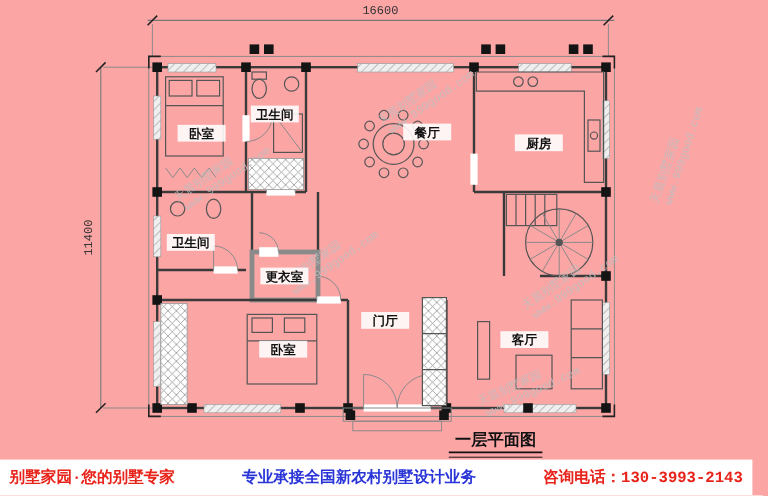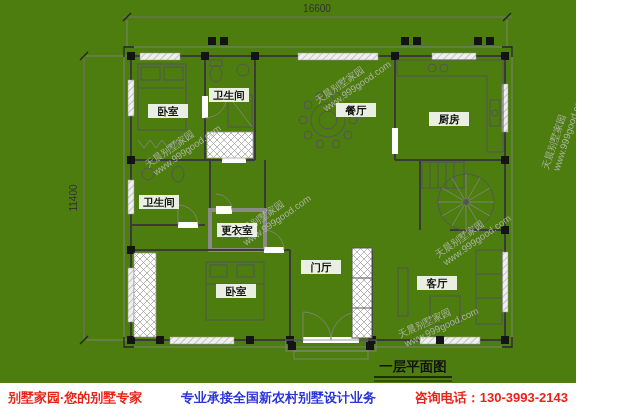--- a/index.html
+++ b/index.html
@@ -1,34 +1,34 @@
 <!DOCTYPE html>
 <html><head>
 <meta charset="utf-8">
 <style>
   html,body{margin:0;padding:0;background:#fff;}
-  .canvas{position:relative;width:576px;height:413px;background:#4d7c0f;overflow:hidden;
-          font-family:Liberation Sans, sans-serif;}
+  .canvas{position:relative;width:640px;height:413px;background:#fca5a5;overflow:hidden;
+          font-family:Liberation Mono, monospace;}
   .plan-svg{position:absolute;left:0;top:0;}
   
   .wall{stroke:#3a3a3a;stroke-width:2;fill:none;}
   .wallgray{stroke:#8a8a8a;stroke-width:4;fill:none;}
   .f{fill:none;stroke:#555;stroke-width:1;}
   .thin{stroke:#888;stroke-width:0.8;fill:none;}
   .dim{stroke:#777;stroke-width:0.9;fill:none;}
   .tick{stroke:#222;stroke-width:1.3;fill:none;}
   .col{fill:#141414;}
   .gap{fill:#ffffff;stroke:none;}
   .lblbg{fill:#ffffff;opacity:0.88;}
   .lbl{font-size:10.5px;font-weight:bold;fill:#111;text-anchor:middle;}
   .dimtext{font-size:10px;fill:#333;text-anchor:middle;}
   .wm{font-size:9.5px;fill:#bdbdbd;opacity:0.85;}
   .title-text{font-size:13.5px;font-weight:bold;fill:#111;text-anchor:middle;}
   
-  .footer{position:absolute;left:0;right:0;bottom:0;height:30px;display:flex;align-items:center;
+  .footer{position:absolute;left:0;right:13px;bottom:0;height:30px;display:flex;align-items:center;
           justify-content:space-between;padding:0 8px;font-size:13px;font-weight:bold;background:#fff;}
   .red{color:#e8231a;}
   .blue{color:#2a35d8;}
 </style>
 </head>
 <body>
 
 <div class="canvas">
 
 <svg class="plan-svg" width="640" height="413" viewBox="0 0 640 413">

